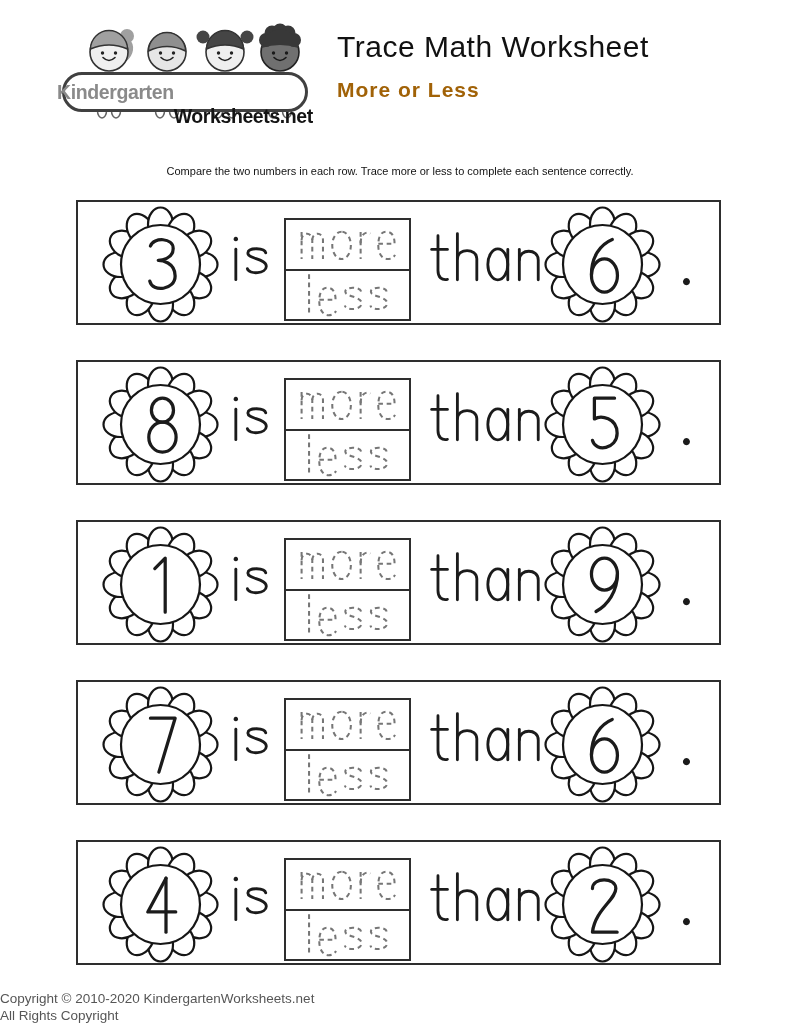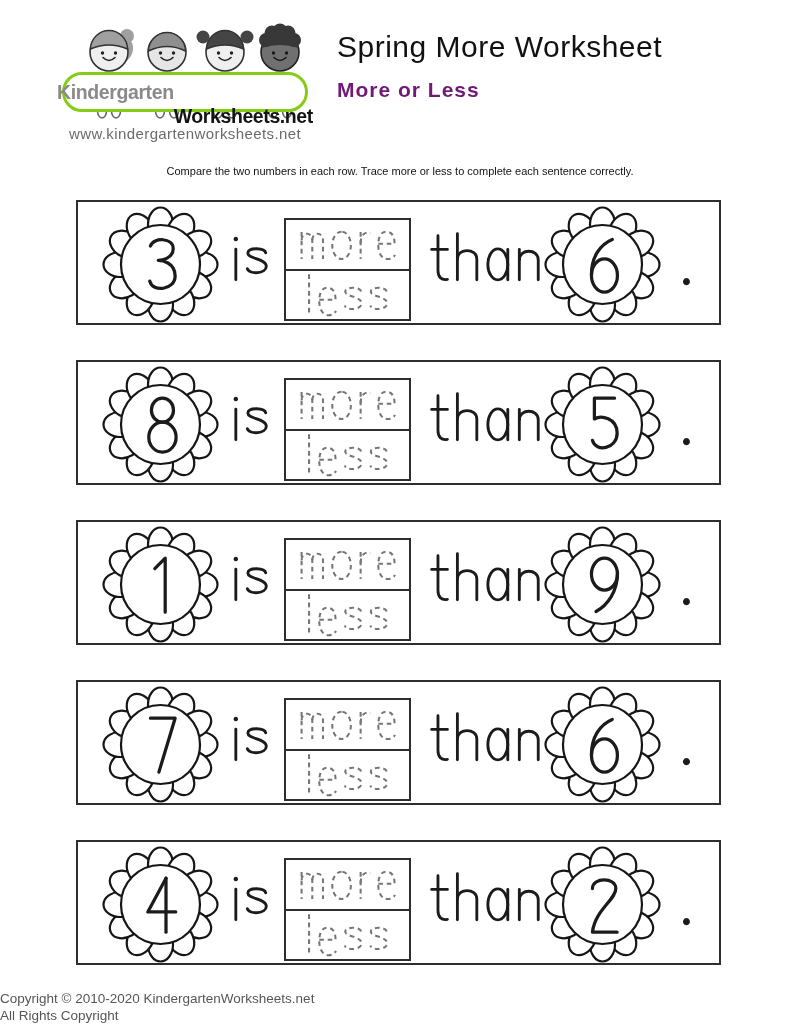--- a/index.html
+++ b/index.html
@@ -12,32 +12,32 @@
   .page {
     position:relative; width:800px; height:1035px; background:#fff;
     font-family:"Liberation Sans", sans-serif; color:var(--ink);
     overflow:hidden; margin:0 auto;
   }
   
   .kids-svg  { position:absolute; left:64px; top:12px; width:246px; height:64px; z-index:1; }
   .feet-svg  { position:absolute; left:64px; top:100px; width:246px; height:26px; z-index:1; }
   .banner {
     position:absolute; left:62px; top:72px; width:246px; height:40px; box-sizing:border-box;
-    background:#fff; border:3px solid #84cc16; border-radius:21px; z-index:2;
+    background:#fff; border:3px solid #404040; border-radius:21px; z-index:2;
     display:flex; align-items:center; justify-content:center;
     font-weight:bold; font-size:19.5px; letter-spacing:-0.4px; white-space:nowrap;
   }
   .banner .gray { color:#8a8a8a; }
   .banner .dark { color:#141414;margin-top:48px; }
   .site-url {
     position:absolute; left:52px; top:125px; width:266px; text-align:center;
     font-size:15px; letter-spacing:.4px; color:var(--muted); z-index:2;
   }
   .title    { position:absolute; left:337px; top:30px;  font-size:30px; letter-spacing:.5px; color:#111; }
-  .subtitle { position:absolute; left:337px; top:78px;  font-size:21px; font-weight:700; letter-spacing:1px; color:#701a75; }
+  .subtitle { position:absolute; left:337px; top:78px;  font-size:21px; font-weight:700; letter-spacing:1px; color:#a16207; }
   .name-row { position:absolute; left:444px; top:118px; width:302px; display:flex; font-size:29px; color:#111; }
   .name-line{ flex:1; border-bottom:2px solid #2a2a2a; margin-left:2px; }
   .instructions {
     position:absolute; left:0; top:165px; width:800px; text-align:center;
     font-size:11px; color:#121212;
   }
   
   .row {
     position:absolute; left:76px; width:645px; height:125px; box-sizing:border-box;
     border:2px solid var(--box-border); background:#fff;
@@ -125,23 +125,22 @@
       <ellipse cx="209" cy="11" rx="4.5" ry="7"></ellipse>
         <ellipse cx="223" cy="11" rx="4.5" ry="7"></ellipse>
     </g>
   </svg>
 
   <div class="banner">
     <span class="gray">Kindergarten</span>
       <span class="dark">Worksheets.net</span>
   </div>
 
-  <div class="site-url">www.kindergartenworksheets.net</div>
-
-  <div class="title">Spring More Worksheet</div>
+
+  <div class="title">Trace Math Worksheet</div>
   <div class="subtitle">More or Less</div>
 
 
   <div class="instructions">Compare the two numbers in each row. Trace more or less to complete each sentence correctly.</div>
 
   <div id="rows">
   <div class="row" style="top: 200px;">
     <div class="flower left">
           <svg width="117" height="117" viewBox="0 0 117 117">
             <g fill="#fff" stroke="#161616" stroke-width="2.2">

